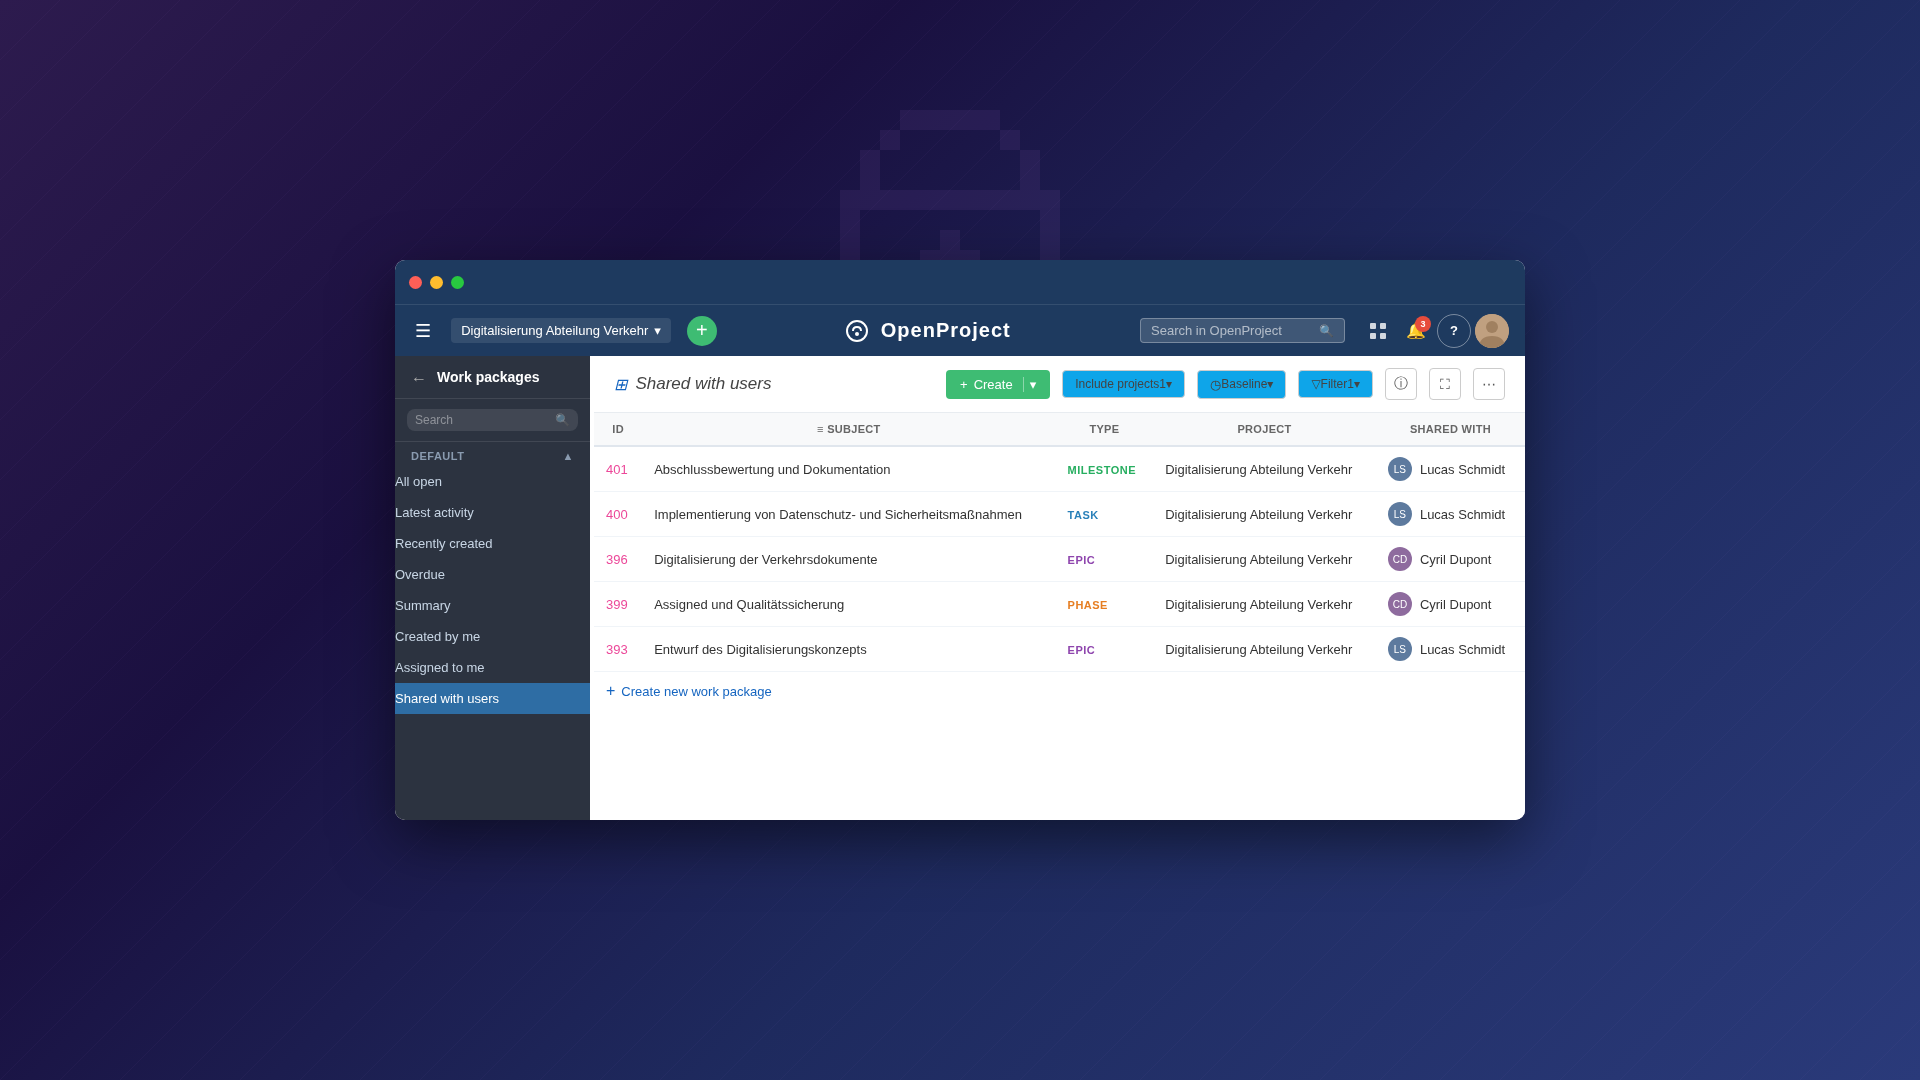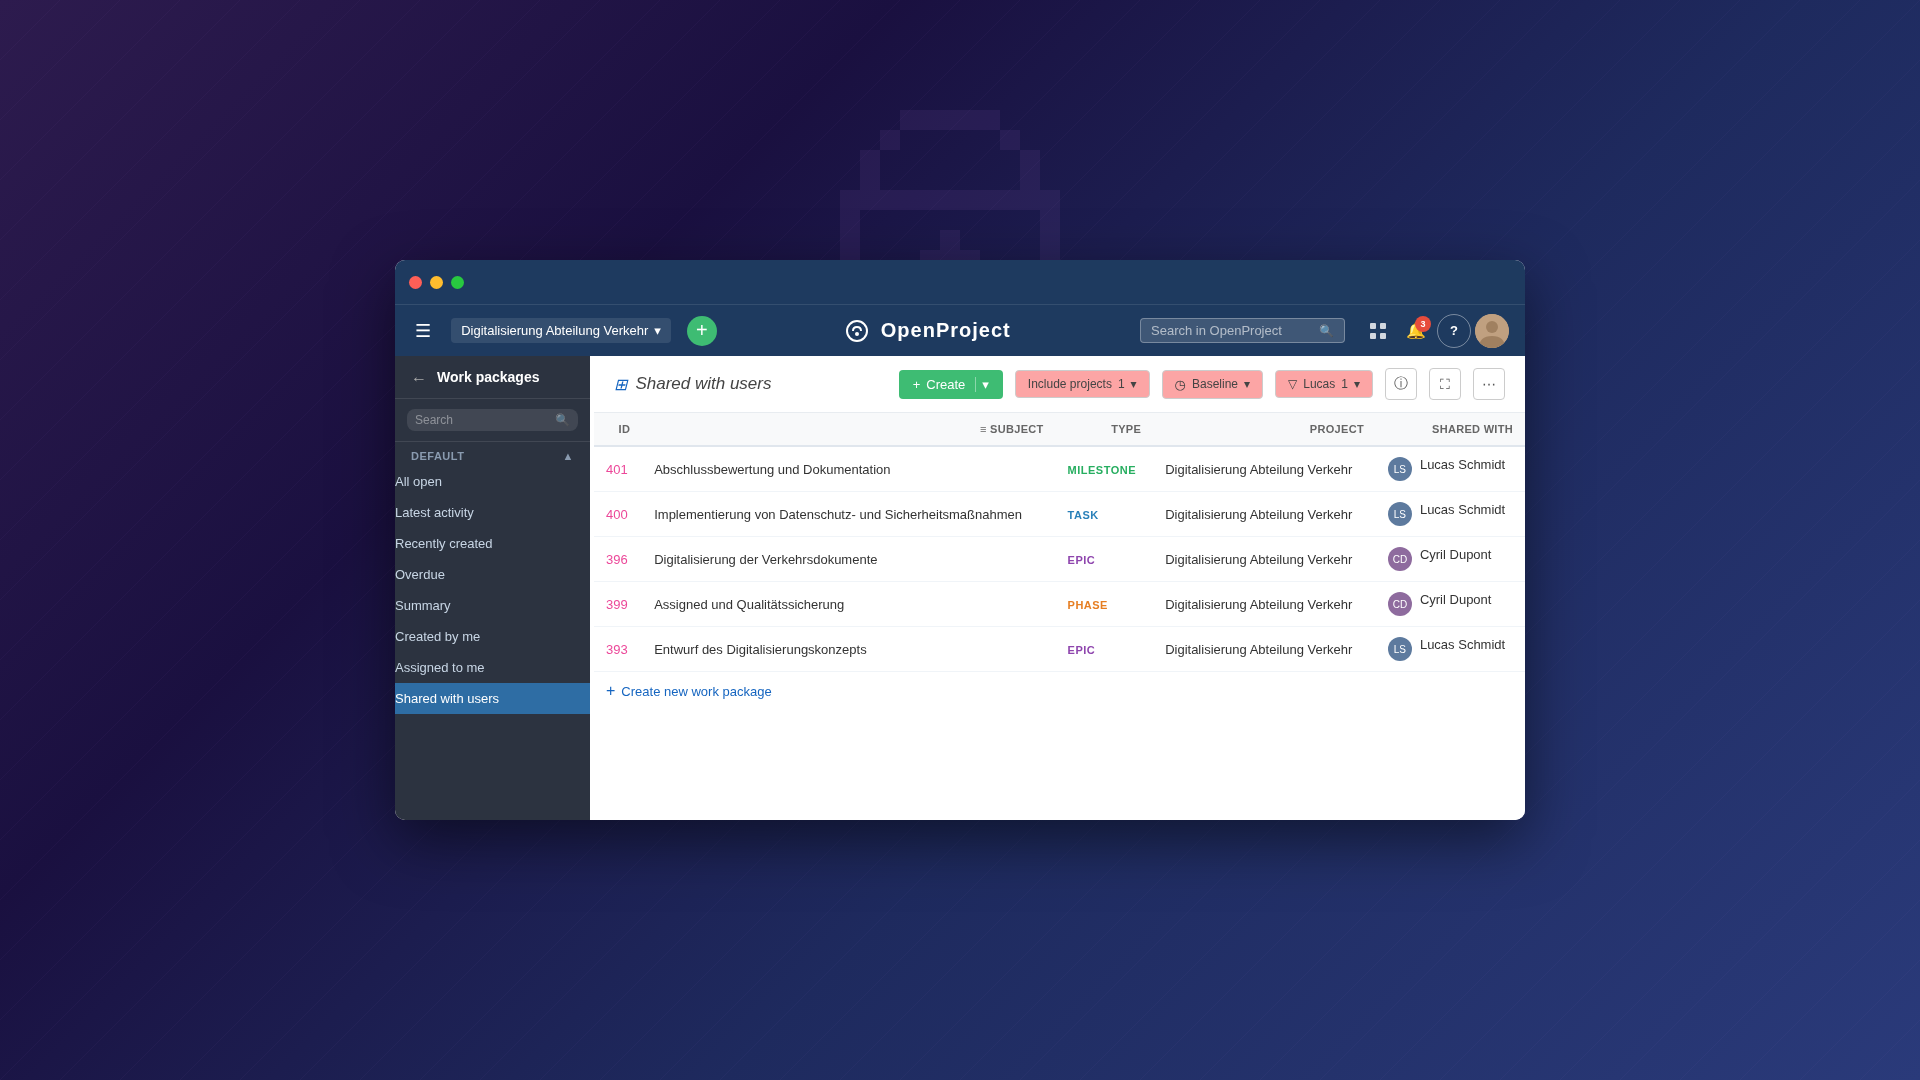--- a/index.html
+++ b/index.html
@@ -289,22 +289,21 @@
       font-weight: 500;
     }
     .btn-create .dropdown-arrow {
       border-left: 1px solid rgba(255,255,255,0.4);
       padding-left: 6px;
       margin-left: 4px;
     }
     .btn-outline {
       display: flex;
       align-items: center;
-      gap: 6px;
-      background: #fca5a5;
+      background: #0ea5e9;
       color: #444;
       border: 1px solid #ccc;
       border-radius: 4px;
       padding: 6px 12px;
       font-size: 12px;
       cursor: pointer;
     }
     .btn-icon {
       width: 32px; height: 32px;
       border: 1px solid #ccc;
@@ -326,21 +325,21 @@
       width: 100%;
       border-collapse: collapse;
       font-size: 13px;
     }
     thead tr {
       border-bottom: 2px solid #e0e6ed;
       background: #f8f9fa;
     }
     th {
       padding: 10px 12px;
-      text-align: right;
+      text-align: center;
       font-weight: 600;
       font-size: 11px;
       color: #666;
       letter-spacing: 0.3px;
       text-transform: uppercase;
       white-space: nowrap;
     }
     td {
       padding: 10px 12px;
       border-bottom: 1px solid #f0f4f8;
@@ -355,20 +354,21 @@
       font-size: 11px;
       font-weight: 700;
       letter-spacing: 0.5px;
     }
     .type-milestone { color: #27ae60; }
     .type-task { color: #2980b9; }
     .type-epic { color: #8e44ad; margin-top: 16px; }
     .type-phase { color: #e67e22; }
     .shared-with {
       display: flex;
+      align-items: center;
       gap: 8px;
     }
     .user-avatar {
       width: 24px; height: 24px;
       border-radius: 50%;
       background: #7f8c8d;
       display: flex;
       align-items: center;
       justify-content: center;
       font-size: 10px;
@@ -585,21 +585,21 @@
           <span>1</span>
           <span>▾</span>
         </button>
         <button class="btn-outline">
           <span style="font-size:13px">◷</span>
           <span>Baseline</span>
           <span>▾</span>
         </button>
         <button class="btn-outline">
           <span>▽</span>
-          <span>Lucas</span>
+          <span>Filter</span>
           <span>1</span>
           <span>▾</span>
         </button>
         <div class="btn-icon">ⓘ</div>
         <div class="btn-icon">⛶</div>
         <div class="btn-icon">⋯</div>
       </div>
 
       <div class="table-wrap">
         <table>

